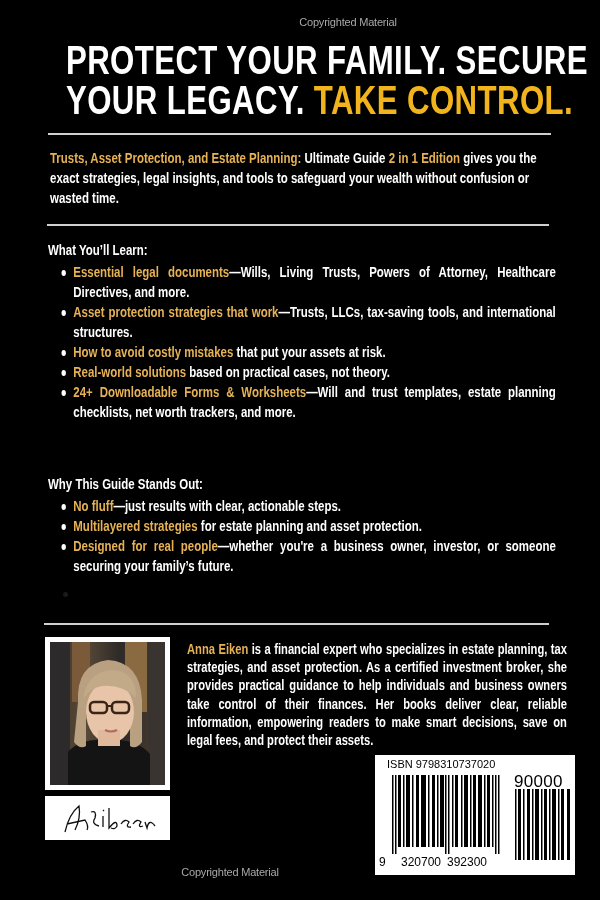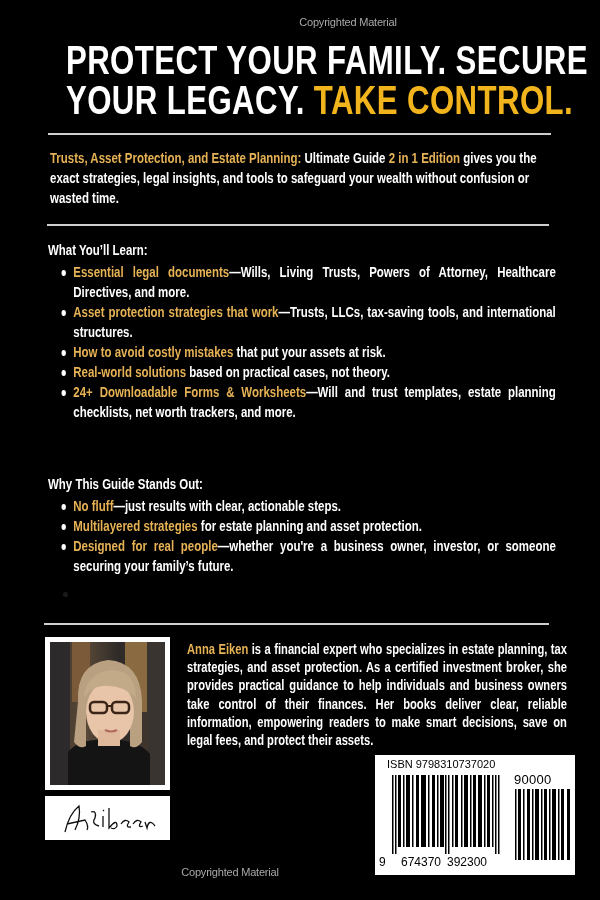--- a/index.html
+++ b/index.html
@@ -89,21 +89,21 @@
     font-size: 15px; line-height: 18.2px; text-align: justify; text-align-last: left;
     font-family: "Liberation Sans", sans-serif; font-weight: bold;
     transform: scaleX(0.745); transform-origin: 0 0;
   }
 
   .barcode-box {
     position: absolute; left: 375px; top: 755px; width: 200px; height: 120px;
     background: #fff; color: #000; font-family: "Liberation Sans", sans-serif;
   }
   .isbn-label { position: absolute; left: 12px; top: 3px; font-size: 11px; text-align: right; }
-  .price-code { position: absolute; left: 139px; top: 17px; font-size: 13px; letter-spacing: 0.3px; }
+  .price-code { position: absolute; left: 139px; top: 17px; font-size: 17px; letter-spacing: 0.3px; }
   .bars-main { position: absolute; left: 17px; top: 20px; width: 108px; height: 79px; }
   .bars-addon { position: absolute; left: 140px; top: 34px; width: 57px; height: 71px; }
   .digits { position: absolute; top: 100px; font-size: 12px; background: #fff; padding: 0 1px; }
   .d1 { left: 3px; }
   .d2 { left: 25px; }
   .d3 { left: 71px; }
 </style>
 </head>
 <body>
 
@@ -211,17 +211,17 @@
       <rect x="26" y="0" width="1.5" height="71"></rect>
         <rect x="29" y="0" width="3" height="71"></rect>
       <rect x="34" y="0" width="1.5" height="71"></rect>
         <rect x="37" y="0" width="4" height="71"></rect>
       <rect x="43" y="0" width="1.5" height="71"></rect>
         <rect x="46" y="0" width="3" height="71"></rect>
       <rect x="52" y="0" width="3" height="71"></rect>
     </g>
   </svg>
   <div class="digits d1">9</div>
-  <div class="digits d2">674370</div>
+  <div class="digits d2">320700</div>
   <div class="digits d3">392300</div>
 </div>
 
 <div class="copyright bottom">Copyrighted Material</div>
 
 </body></html>

